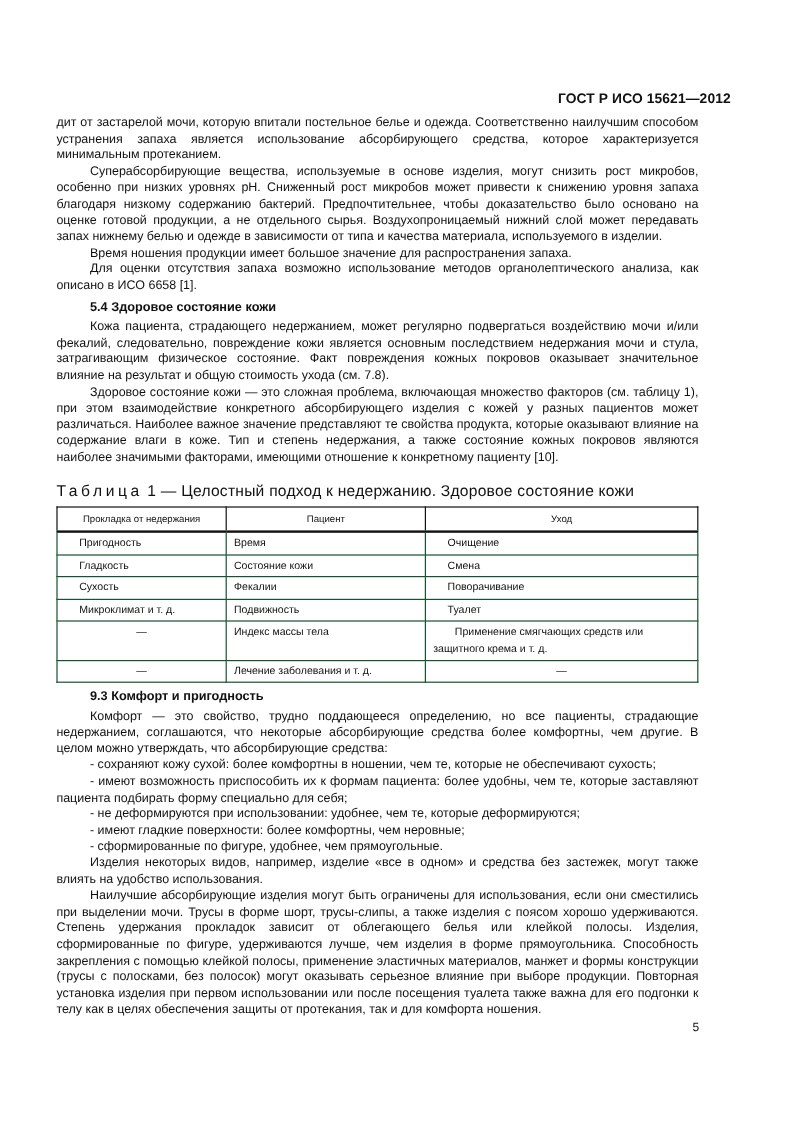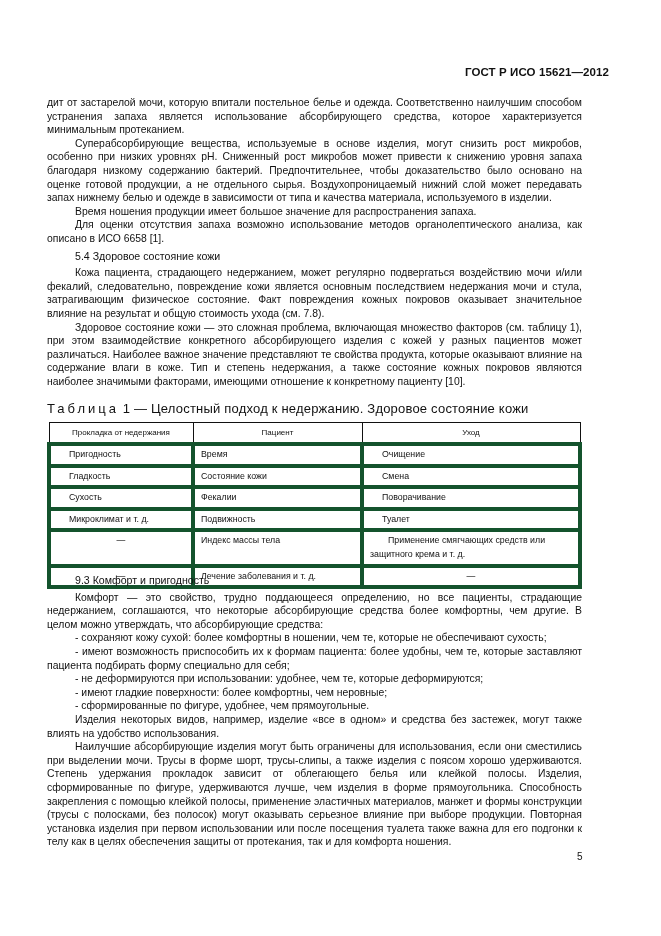--- a/index.html
+++ b/index.html
@@ -1,27 +1,27 @@
 <!DOCTYPE html>
 <html><head>
 <meta charset="utf-8">
 <style>
   html, body { margin: 0; padding: 0; background: #ffffff; }
   body { width: 661px; height: 936px; position: relative; overflow: hidden;
          font-family: "Liberation Sans", sans-serif; color: #111; }
-  .header { position: absolute; top: 66px; right: 52px; font-weight: bold; font-size: 11.5px; letter-spacing: 0.1px; }
+  .header { position: absolute; top: 77px; right: 52px; font-weight: bold; font-size: 11.5px; letter-spacing: 0.1px; }
   .body { position: absolute; left: 47px; width: 535px; font-size: 10.4px; line-height: 13.6px; }
   .p { margin: 0; text-align: justify; text-align-last: left; }
   .ind { text-indent: 28px; }
-  .heading { font-weight: normal; margin: 4px 0 3px 28px; font-size: 10.6px; }
+  .heading { font-weight: bold; margin: 4px 0 3px 28px; font-size: 10.6px; }
   .caption { font-size: 13px; letter-spacing: 0.2px; margin: 14px 0 6px 0; }
   .caption .sp { letter-spacing: 3px; }
   table { border-collapse: collapse; width: 535px; font-size: 8.8px; margin-left: 0; }
   th { font-weight: normal; font-size: 8px; height: 19px; border: 1px solid #111; border-bottom: 2px solid #111; text-align: center; padding: 0 4px; }
-  td { border: 4px solid #14532d; padding: 2px 6px 2px 6px; height: 13px; vertical-align: top; }
+  td { border: 1px solid #14532d; padding: 2px 6px 2px 6px; height: 13px; vertical-align: top; }
   td.c1 { width: 116px; }
   td.c2 { width: 153px; }
   .cellind { padding-left: 18px; }
   .center { text-align: center; }
   .pageno { position: absolute; top: 851px; left: 577px; font-size: 10px; }
   .sec55 { position: absolute; top: 570px; }
 </style>
 </head>
 <body>
 

